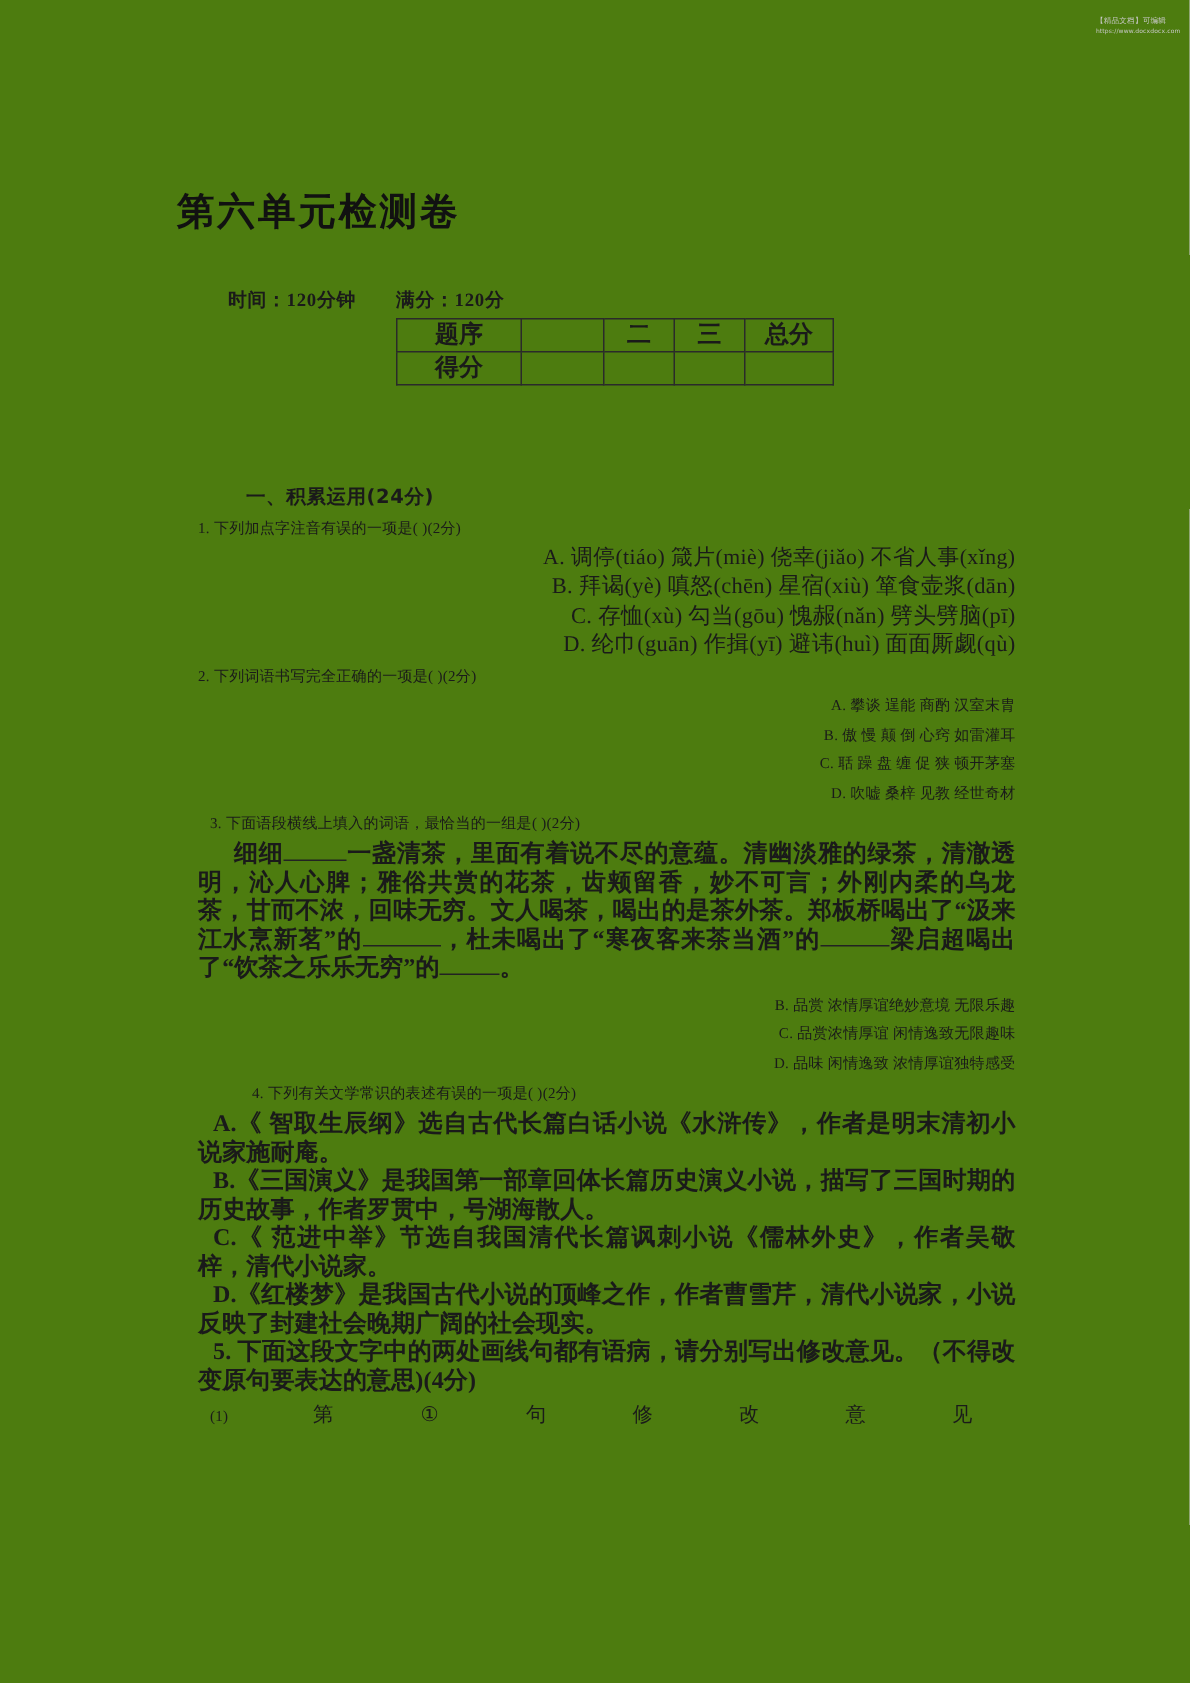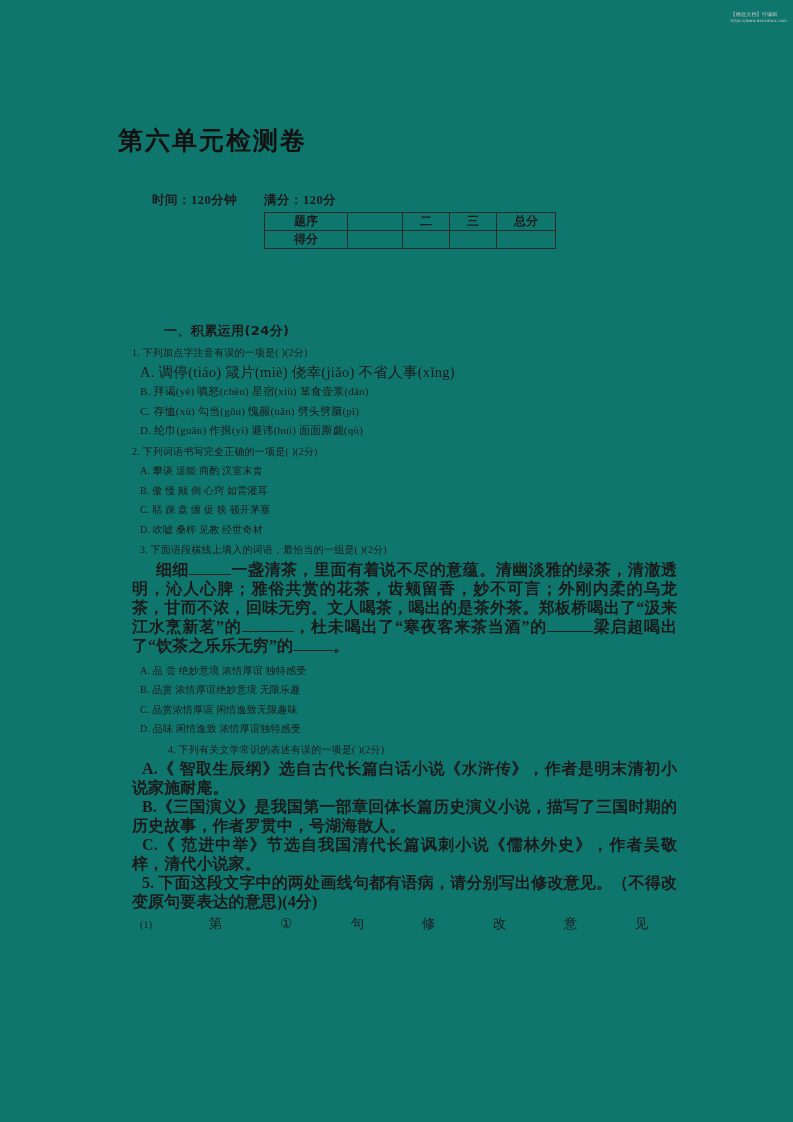--- a/index.html
+++ b/index.html
@@ -4,21 +4,21 @@
 <style>
   html, body {
     margin: 0;
     padding: 0;
     background: #c8c8c8;
   }
   .page {
     position: relative;
     width: 793px;
     height: 1122px;
-    background: #0f766e;
+    background: #4d7c0f;
     overflow: hidden;
     font-family: "Liberation Serif", "DejaVu Serif", serif;
     color: #1a1a1a;
   }
 
   
   .watermark {
     position: absolute;
     top: 11px;
     right: 6px;
@@ -67,21 +67,21 @@
     top: 2px;
     font-weight: bold;
     letter-spacing: .5px;
     white-space: nowrap;
   }
   .score-table {
     position: absolute;
     left: 124px;
     top: 22px;
     border-collapse: collapse;
-    font-size: 12px;
+    font-size: 16px;
     font-family: Liberation Serif, serif;
   }
   .score-table td {
     border: 1px solid #2a2a2a;
     height: 17px;
     text-align: center;
     vertical-align: middle;
     padding: 0 2px;
     font-weight: bold;
   }
@@ -106,23 +106,23 @@
     margin-bottom: 3px;
     margin-left: 32px;
   }
   .qline {
     font-size: 10px;
     line-height: 19.5px;
     letter-spacing: .2px;
     white-space: nowrap;
   }
   .q-stem { margin-top: 1px; }
-  .opt { padding-left: 8px; }
+  .opt { padding-left: 8px; text-align: right; }
   .opt-a1 { font-size: 14.5px; letter-spacing: .3px; }
-  .opt-a2 { font-size: 11px; letter-spacing: .2px; }
+  .opt-a2 { font-size: 15px; letter-spacing: .2px; }
 
   
   .para {
     font-size: 16px;
     line-height: 19px;
     text-align: justify;
     letter-spacing: .1px;
     width: 545px;
     font-weight: bold;
   }
@@ -199,29 +199,29 @@
 
     <div class="qline q-stem">2. 下列词语书写完全正确的一项是(     )(2分)</div>
     <div class="qline opt">A.  攀谈        逞能        商酌        汉室末胄</div>
     <div class="qline opt">B.  傲 慢 颠 倒  心窍  如雷灌耳</div>
     <div class="qline opt">C.  聒 躁 盘 缠 促 狭   顿开茅塞</div>
     <div class="qline opt">D.  吹嘘  桑梓  见教  经世奇材</div>
 
     <div class="qline q-stem" style="padding-left:8px;">3. 下面语段横线上填入的词语，最恰当的一组是(     )(2分)</div>
     <div class="para indent"><span>细细</span><span class="blank w1"></span><span>一盏清茶，里面有着说不尽的意蕴。清幽淡雅的绿茶，清澈透明，沁人心脾；雅俗共赏的花茶，齿颊留香，妙不可言；外刚内柔的乌龙茶，甘而不浓，回味无穷。文人喝茶，喝出的是茶外茶。郑板桥喝出了“汲来江水烹新茗”的</span><span class="blank w2"></span><span>，杜未喝出了“寒夜客来茶当酒”的</span><span class="blank w3"></span><span>梁启超喝出了“饮茶之乐乐无穷”的</span><span class="blank w4"></span><span>。</span></div>
     <div class="spacer-6"></div>
-    <div class="qline opt">A.  品 尝        绝妙意境        浓情厚谊        独特感受</div>
     <div class="qline opt">B.  品赏   浓情厚谊绝妙意境   无限乐趣</div>
     <div class="qline opt">C.  品赏浓情厚谊   闲情逸致无限趣味</div>
     <div class="qline opt">D.  品味   闲情逸致   浓情厚谊独特感受</div>
 
     <div class="qline q-stem" style="padding-left:8px;margin-left:28px;">4. 下列有关文学常识的表述有误的一项是(     )(2分)</div>
     <div class="para" style="text-indent:10px;">A.《 智取生辰纲》选自古代长篇白话小说《水浒传》，作者是明末清初小说家施耐庵。</div>
     <div class="para" style="text-indent:10px;">B.《三国演义》是我国第一部章回体长篇历史演义小说，描写了三国时期的历史故事，作者罗贯中，号湖海散人。</div>
     <div class="para" style="text-indent:10px;">C.《 范进中举》节选自我国清代长篇讽刺小说《儒林外史》，作者吴敬梓，清代小说家。</div>
+    <div class="para" style="text-indent:10px;">D.《红楼梦》是我国古代小说的顶峰之作，作者曹雪芹，清代小说家，小说反映了封建社会晚期广阔的社会现实。</div>
 
     <div class="para" style="text-indent:10px;">5. 下面这段文字中的两处画线句都有语病，请分别写出修改意见。（不得改变原句要表达的意思)(4分)</div>
 
     <div class="answer-row">
       <span class="num">(1)</span>
       <span class="cell">第</span>
       <span class="cell">①</span>
       <span class="cell">句</span>
       <span class="cell">修</span>
       <span class="cell">改</span>

